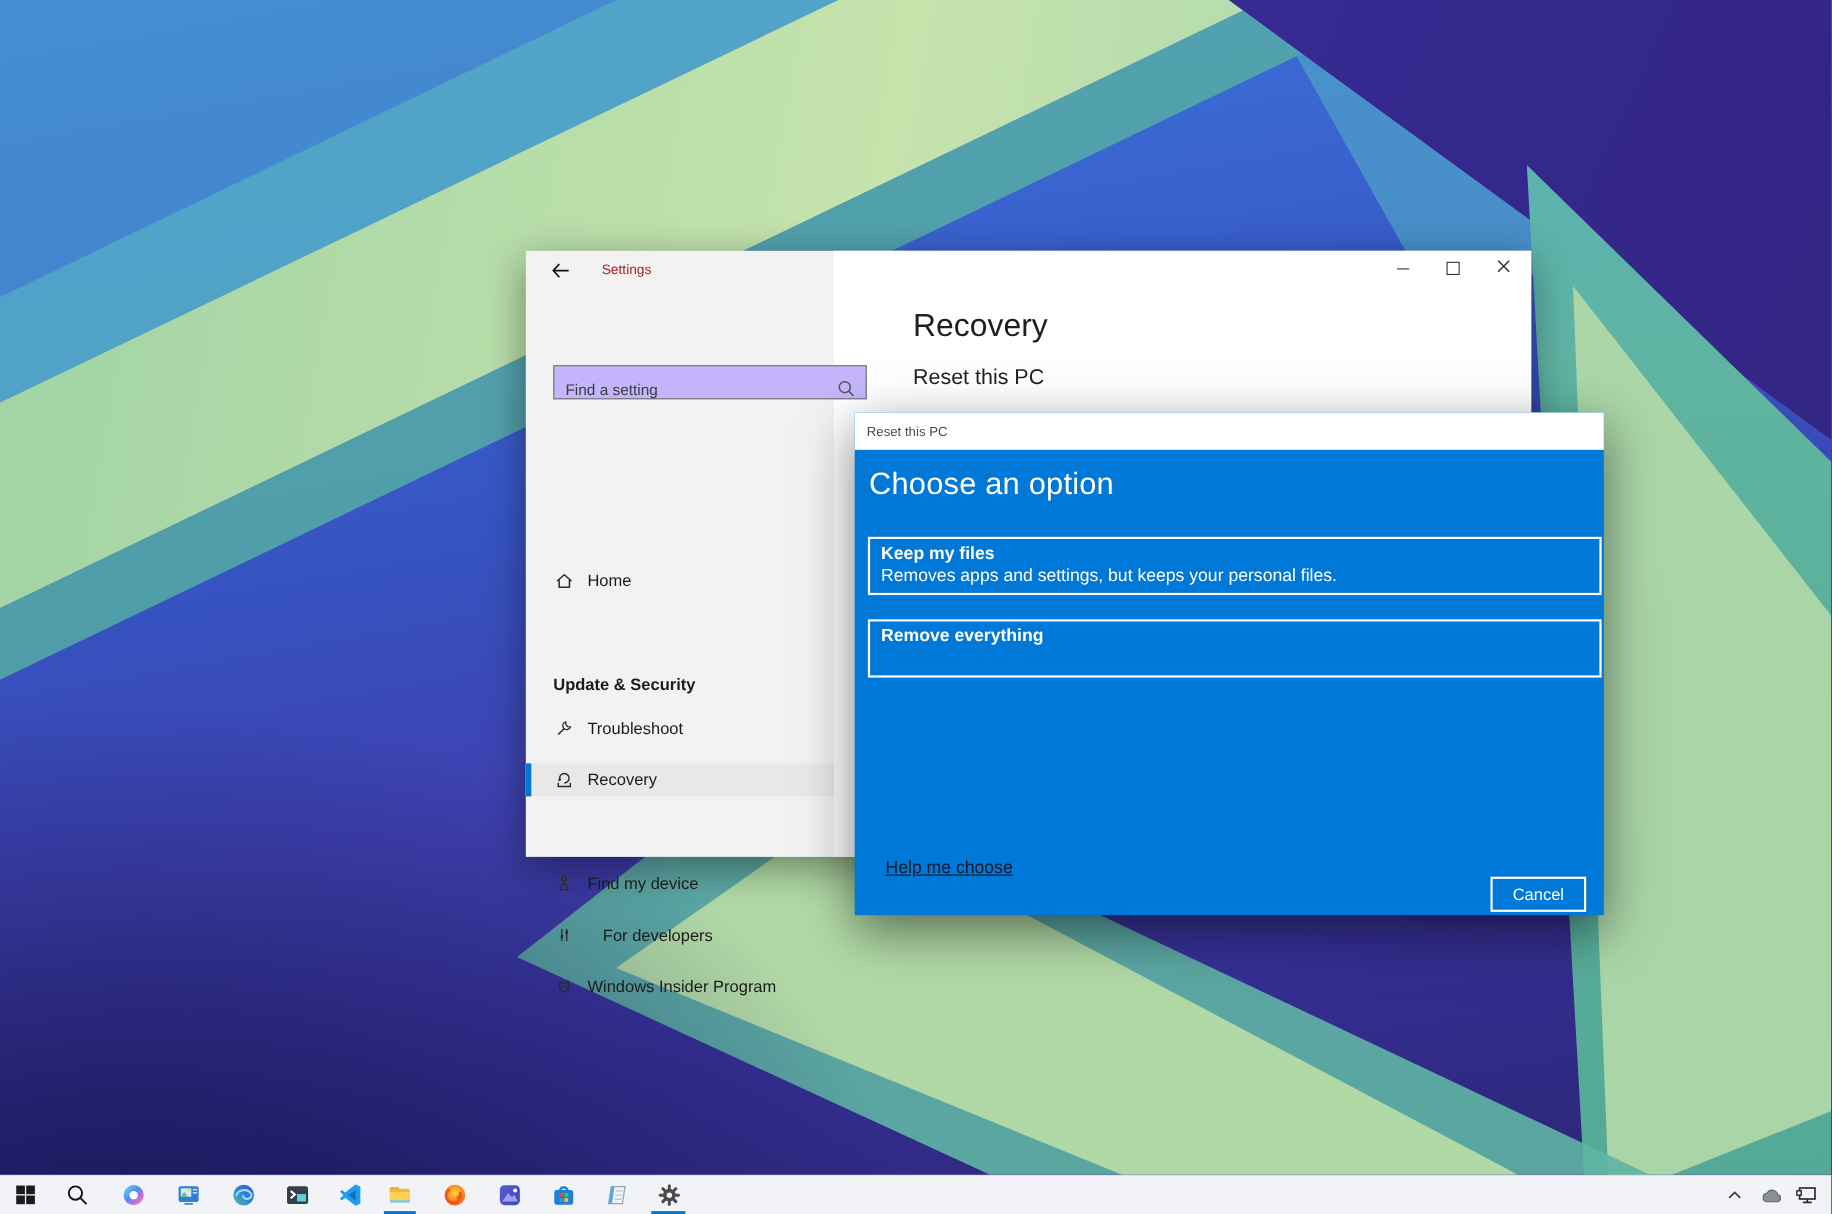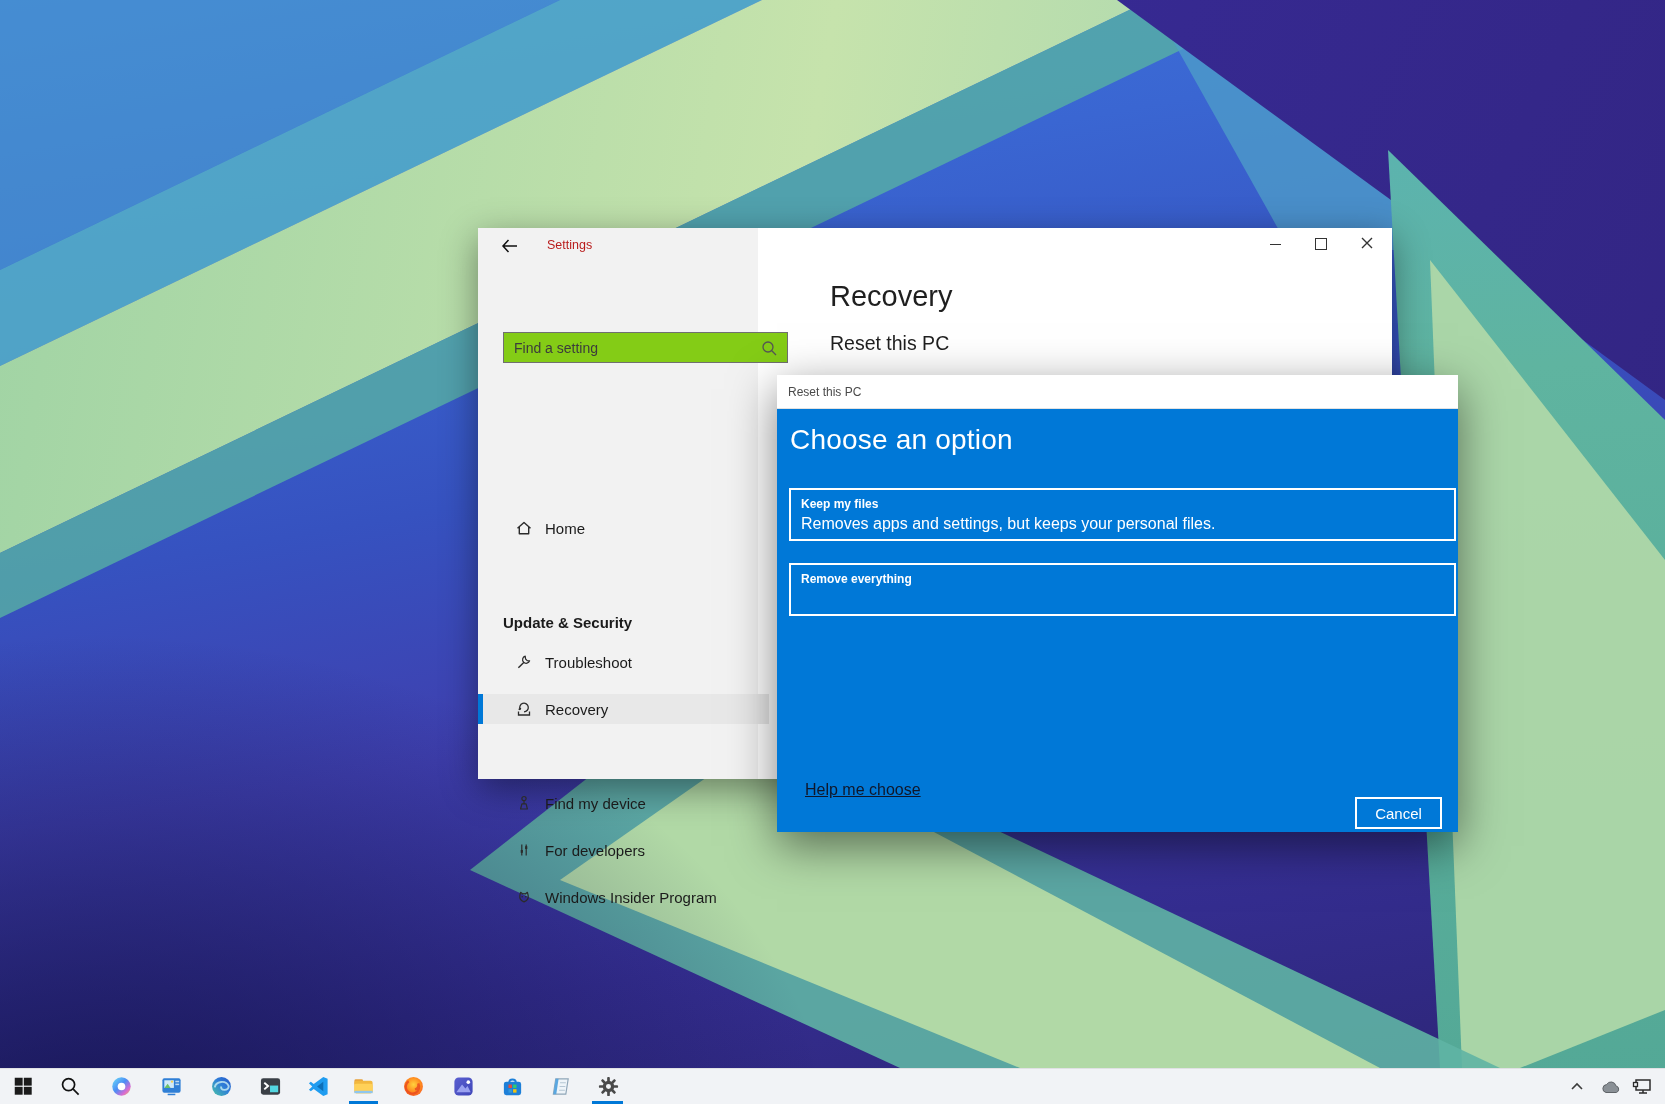--- a/index.html
+++ b/index.html
@@ -30,47 +30,47 @@
        box-shadow:0 10px 34px rgba(0,0,0,.42);}
   .win .content-bg{left:280px;top:0;right:0;bottom:0;background:#ffffff;}
   .titlebar{left:0;top:0;width:100%;height:40px;}
   .back-btn{left:14px;top:5px;width:34px;height:30px;display:flex;align-items:center;justify-content:center;}
   .win-title{left:69px;top:10px;font-size:12.5px;color:#b91c1c;}
   .caption-btn{top:0;width:46px;height:32px;display:flex;align-items:center;justify-content:center;}
   .cap-min{left:774px;} .cap-max{left:820px;} .cap-close{left:866px;}
   .min-glyph{width:11px;height:0;border-top:1.6px solid #333;}
   .max-glyph{width:10px;height:10px;border:1.3px solid #333;}
 
-  .side-row{left:0;width:280px;height:30px;display:flex;align-items:center;padding-left:11px;}
+  .side-row{left:0;width:280px;height:30px;display:flex;align-items:center;}
   .side-ico{width:18px;height:18px;margin-left:26px;display:flex;align-items:center;justify-content:center;flex:none;}
   .side-label{margin-left:12px;font-size:15px;color:#1b1b1b;white-space:nowrap;}
   .row-home{top:285px;}
   .section-hdr{left:25px;top:386px;font-size:15px;font-weight:bold;color:#1b1b1b;}
-  .row-0{top:419px;} .row-1{top:466px;} .row-2{top:513px;} .row-3{top:560px;} .row-4{top:607px;} .row-5{top:654px;}
+  .row-0{top:419px;} .row-1{top:466px;} .row-2{top:513px;} .row-3{top:560px;} .row-4{top:607px;gap:14px;} .row-5{top:654px;}
   .row-sel{background:#e8e8e8;}
   .accent-bar{left:0;top:466px;width:5px;height:30px;background:#0078d7;}
 
-  .searchbox{left:25px;top:104px;width:283px;height:29px;background:#84cc16;border:1.5px solid #707070;
-             display:flex;align-items:center;gap:35px;}
+  .searchbox{left:25px;top:104px;width:283px;height:29px;background:#c4b5fd;border:1.5px solid #707070;
+             display:flex;align-items:flex-end;gap:35px;}
   .search-ph{margin-left:10px;font-size:14px;color:#3c3c3c;flex:1;}
   .search-ico{width:18px;height:18px;margin-right:9px;flex:none;}
 
   .page-title{left:352px;top:52px;font-size:29px;font-weight:300;color:#1f1f1f;}
   .section-title{left:352px;top:104px;font-size:19.5px;font-weight:400;color:#1f1f1f;}
 
   
   .dlg{left:777px;top:375px;width:681px;height:457px;background:#0078d7;
        box-shadow:0 14px 44px rgba(0,0,0,.5);}
   .dlg-titlebar{left:0;top:0;width:100%;height:34px;background:#ffffff;border-bottom:1px solid #e2e2e2;
        display:flex;align-items:center;box-sizing:border-box;}
   .dlg-title{margin-left:11px;font-size:12px;color:#4a4a4a;}
   .dlg-heading{left:13px;top:49px;font-size:28px;font-weight:300;color:#fff;letter-spacing:.2px;}
   .opt{left:12px;width:653px;height:45px;border:2px solid #fff;color:#fff;padding:4px 0 0 10px;cursor:default;}
   .opt-0{top:113px;} .opt-1{top:188px;}
-  .opt-title{font-size:12px;font-weight:bold;line-height:20px;}
+  .opt-title{font-size:16px;font-weight:bold;line-height:20px;}
   .opt-desc{font-size:16px;font-weight:400;line-height:20px;}
   .help-link{left:28px;top:406px;font-size:16px;color:#0f172a;text-decoration:underline;cursor:pointer;}
   .cancel-btn{left:578px;top:400px;width:83px;height:28px;border:2px solid #fff;color:#fff;
        font-size:15px;display:flex;align-items:center;justify-content:center;cursor:pointer;margin-top:22px;}
 
   
   .taskbar{left:0;top:1068px;width:1665px;height:36px;background:#f1f3f6;border-top:1px solid rgba(0,0,0,.07);box-sizing:border-box;}
   .tb-ico{position:absolute;top:5px;width:24px;height:24px;display:flex;align-items:center;justify-content:center;}
   .tb-underline{position:absolute;top:32px;height:3px;background:#0078d7;}
   .tray-ico{position:absolute;top:8px;width:22px;height:20px;display:flex;align-items:center;justify-content:center;}

